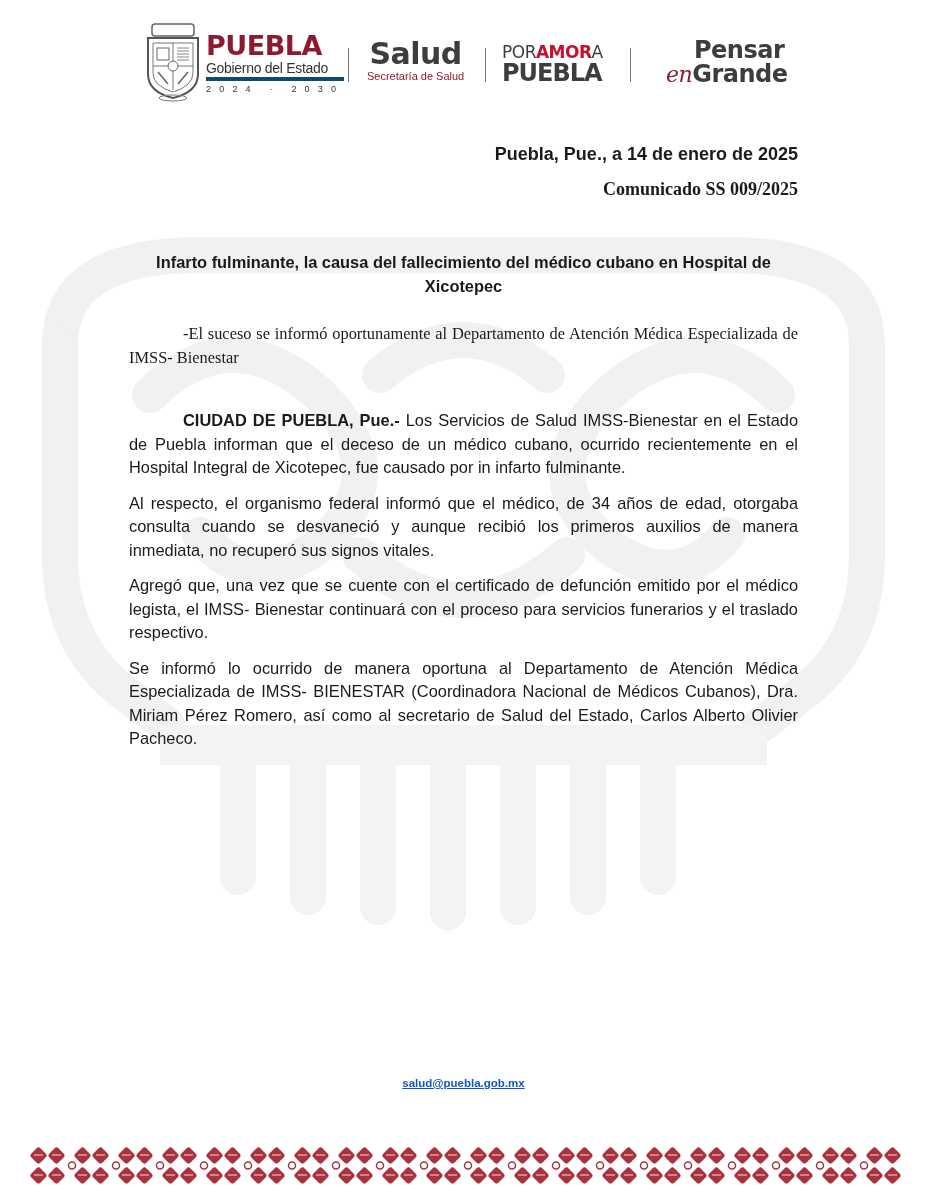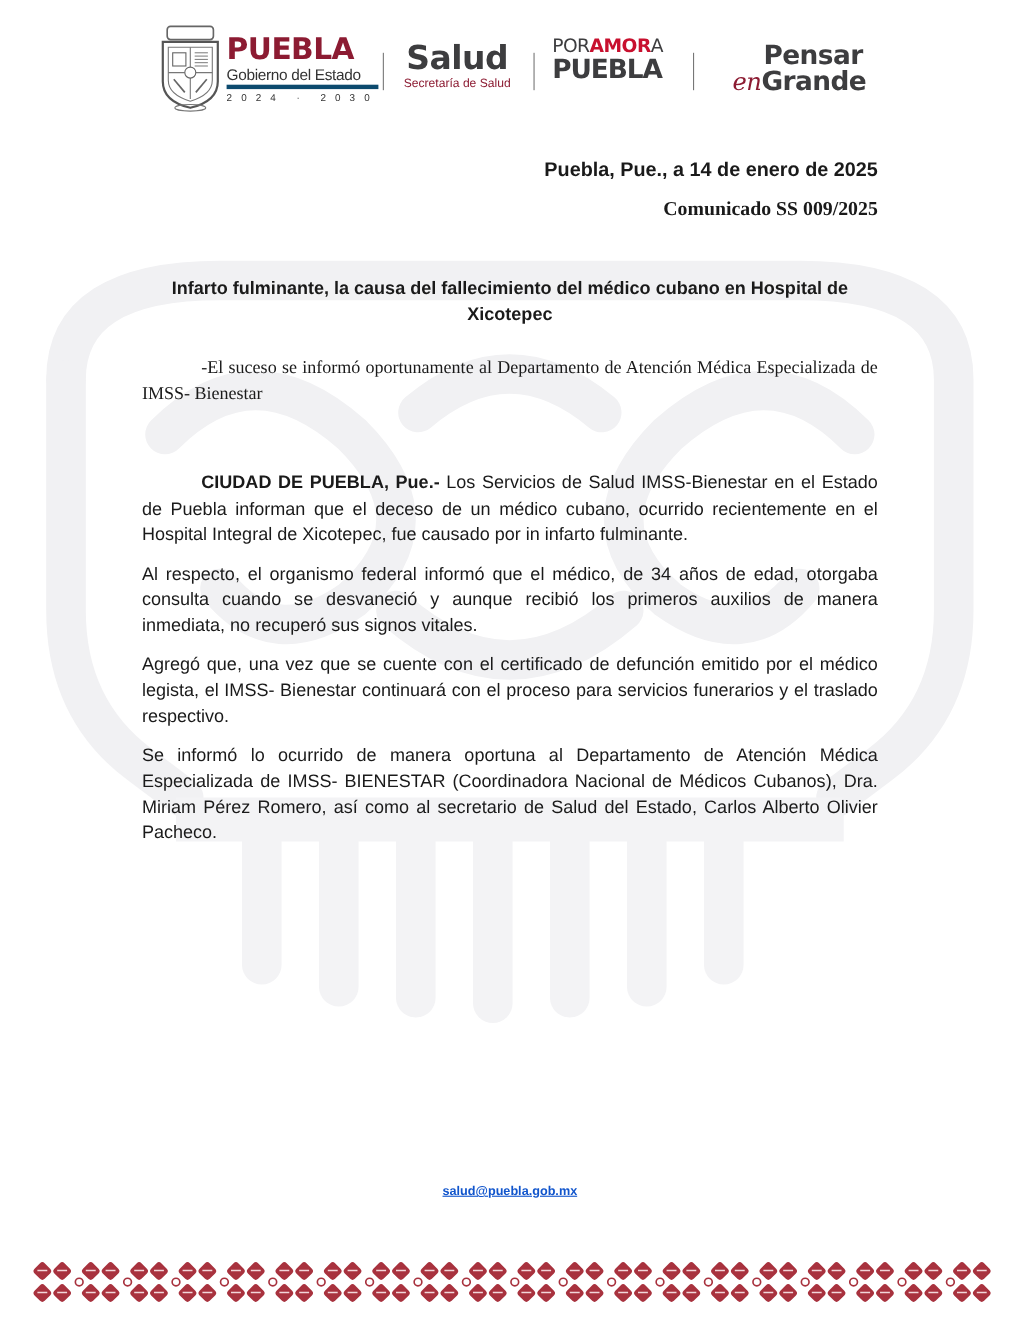--- a/index.html
+++ b/index.html
@@ -12,40 +12,40 @@
   .header { position:absolute; top:18px; left:140px; width:660px; height:90px; }
   .crest { position:absolute; left:4px; top:4px; width:58px; height:80px; }
   .puebla-block { position:absolute; left:66px; top:14px; }
   .puebla-title { font-family:"DejaVu Sans", sans-serif; font-weight:bold; font-size:27px; color:#8c1b32; letter-spacing:-0.5px; line-height:28px; }
   .puebla-sub { font-family:"Liberation Sans", sans-serif; font-size:14px; color:#333; line-height:16px; border-bottom:4px solid #0c4a6e; padding-bottom:1px; letter-spacing:-0.3px; }
   .puebla-years { font-family:"Liberation Sans", sans-serif; font-size:9px; color:#333; letter-spacing:8.2px; margin-top:3px; }
   .vsep { position:absolute; width:1px; background:#777; top:30px; height:34px; }
   .salud-block { position:absolute; left:227px; top:20px; text-align:center; }
   .salud-title { font-family:"DejaVu Sans", sans-serif; font-weight:bold; font-size:30px; color:#3d3d3f; line-height:32px; letter-spacing:-0.5px; }
   .salud-sub { font-size:11px; color:#8c1b32; line-height:13px; }
-  .amor-block { position:absolute; left:362px; top:15px; }
+  .amor-block { position:absolute; left:362px; top:25px; }
   .amor-line1 { font-family:"DejaVu Sans", sans-serif; font-size:17px; line-height:18px; color:#3d3d3f; letter-spacing:-0.5px; }
   .amor-line1 .red { color:#c8102e; font-weight:bold; }
   .amor-line2 { font-family:"DejaVu Sans", sans-serif; font-weight:bold; font-size:24px; line-height:24px; color:#3d3d3f; letter-spacing:-1px; }
   .pensar-block { position:absolute; left:526px; top:20px; }
   .pensar-line1 { font-family:"DejaVu Sans", sans-serif; font-weight:bold; font-size:24px; line-height:24px; color:#3d3d3f; padding-left:28px; letter-spacing:-0.5px; }
   .pensar-line2 { font-family:"DejaVu Sans", sans-serif; font-weight:bold; font-size:24px; line-height:24px; color:#3d3d3f; letter-spacing:-0.5px; }
   .pensar-line2 .en { font-family:"DejaVu Serif", serif; font-style:italic; font-weight:normal; color:#8c1b32; font-size:22px; }
 
   
   .meta { position:absolute; right:129px; text-align:right; font-weight:bold; font-size:18px; color:#1a1a1a; }
   .meta-date { top:144px; }
   .meta-comunicado { top:179px;font-family:Liberation Serif, serif; }
 
   
   .content { position:absolute; left:129px; width:669px; top:251px; font-size:16.4px; line-height:23.5px; }
   .headline { text-align:center; font-weight:bold; font-size:16.4px; line-height:23.5px; margin:0; }
   .subhead { margin:24px 0 0 0; text-indent:54px; text-align:justify; text-align-last:left;font-family:Liberation Serif, serif; }
   .para { margin:0; text-align:justify; }
-  .para.first { margin-top:59px; text-indent:54px; }
+  .para.first { margin-top:40px; text-indent:54px; }
   .para.next { margin-top:12px; }
   .lead { font-weight:bold; }
 
   
   .footer { position:absolute; top:1075px; left:0; width:927px; text-align:center; font-size:11.5px; color:#666; line-height:16px; }
   .footer a { color:#1155cc; font-weight:bold; text-decoration:underline; }
   .border-pattern { position:absolute; left:28px; top:1147px; width:874px; height:40px; }
 </style>
 </head>
 <body>

